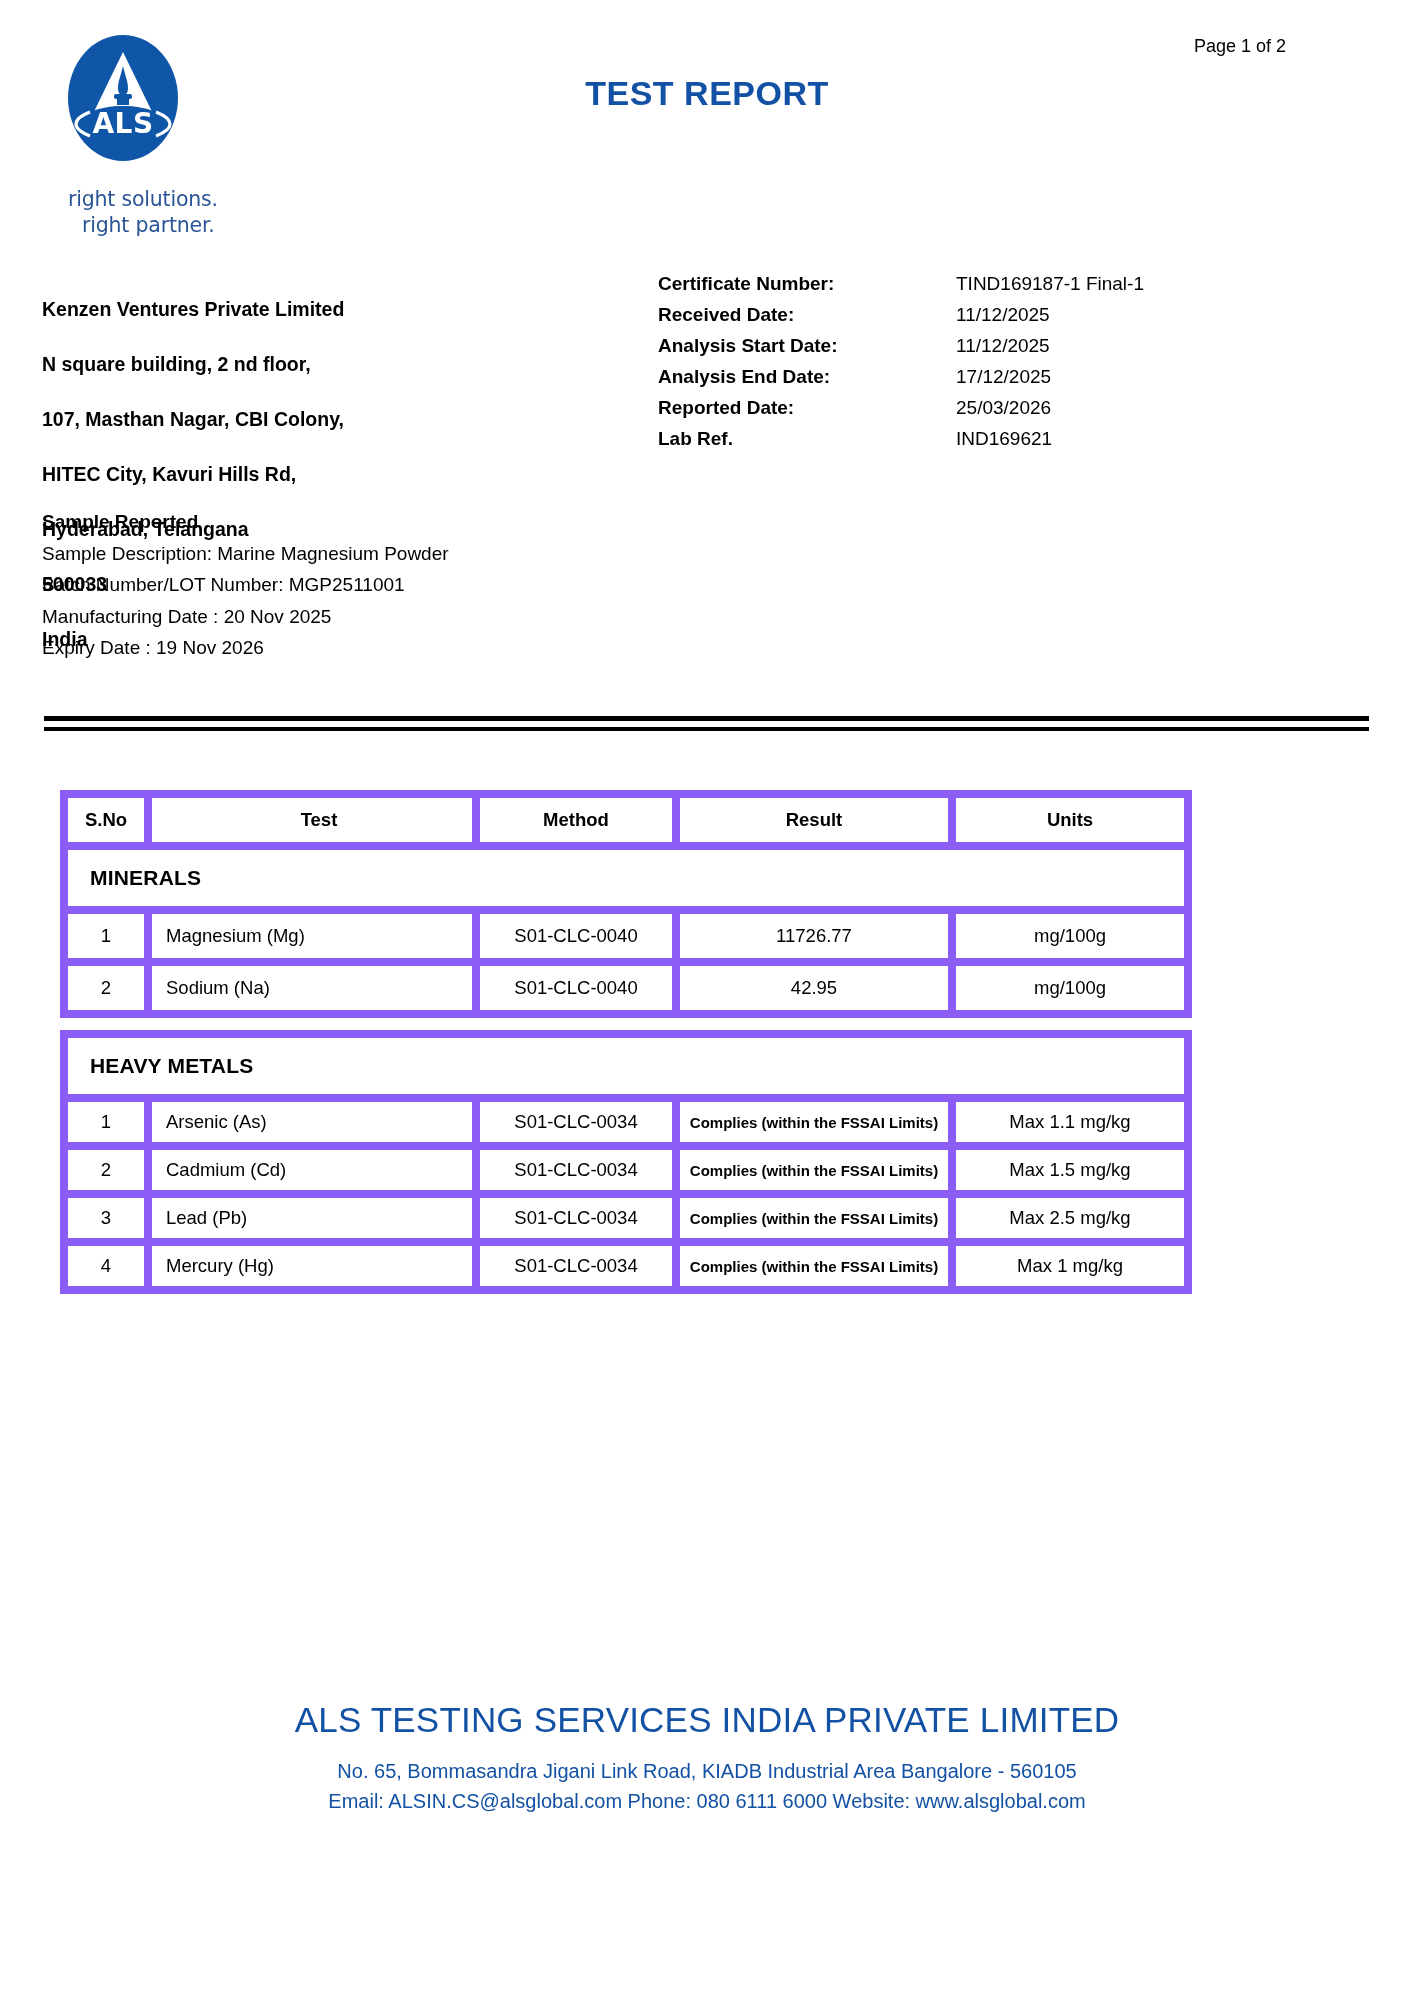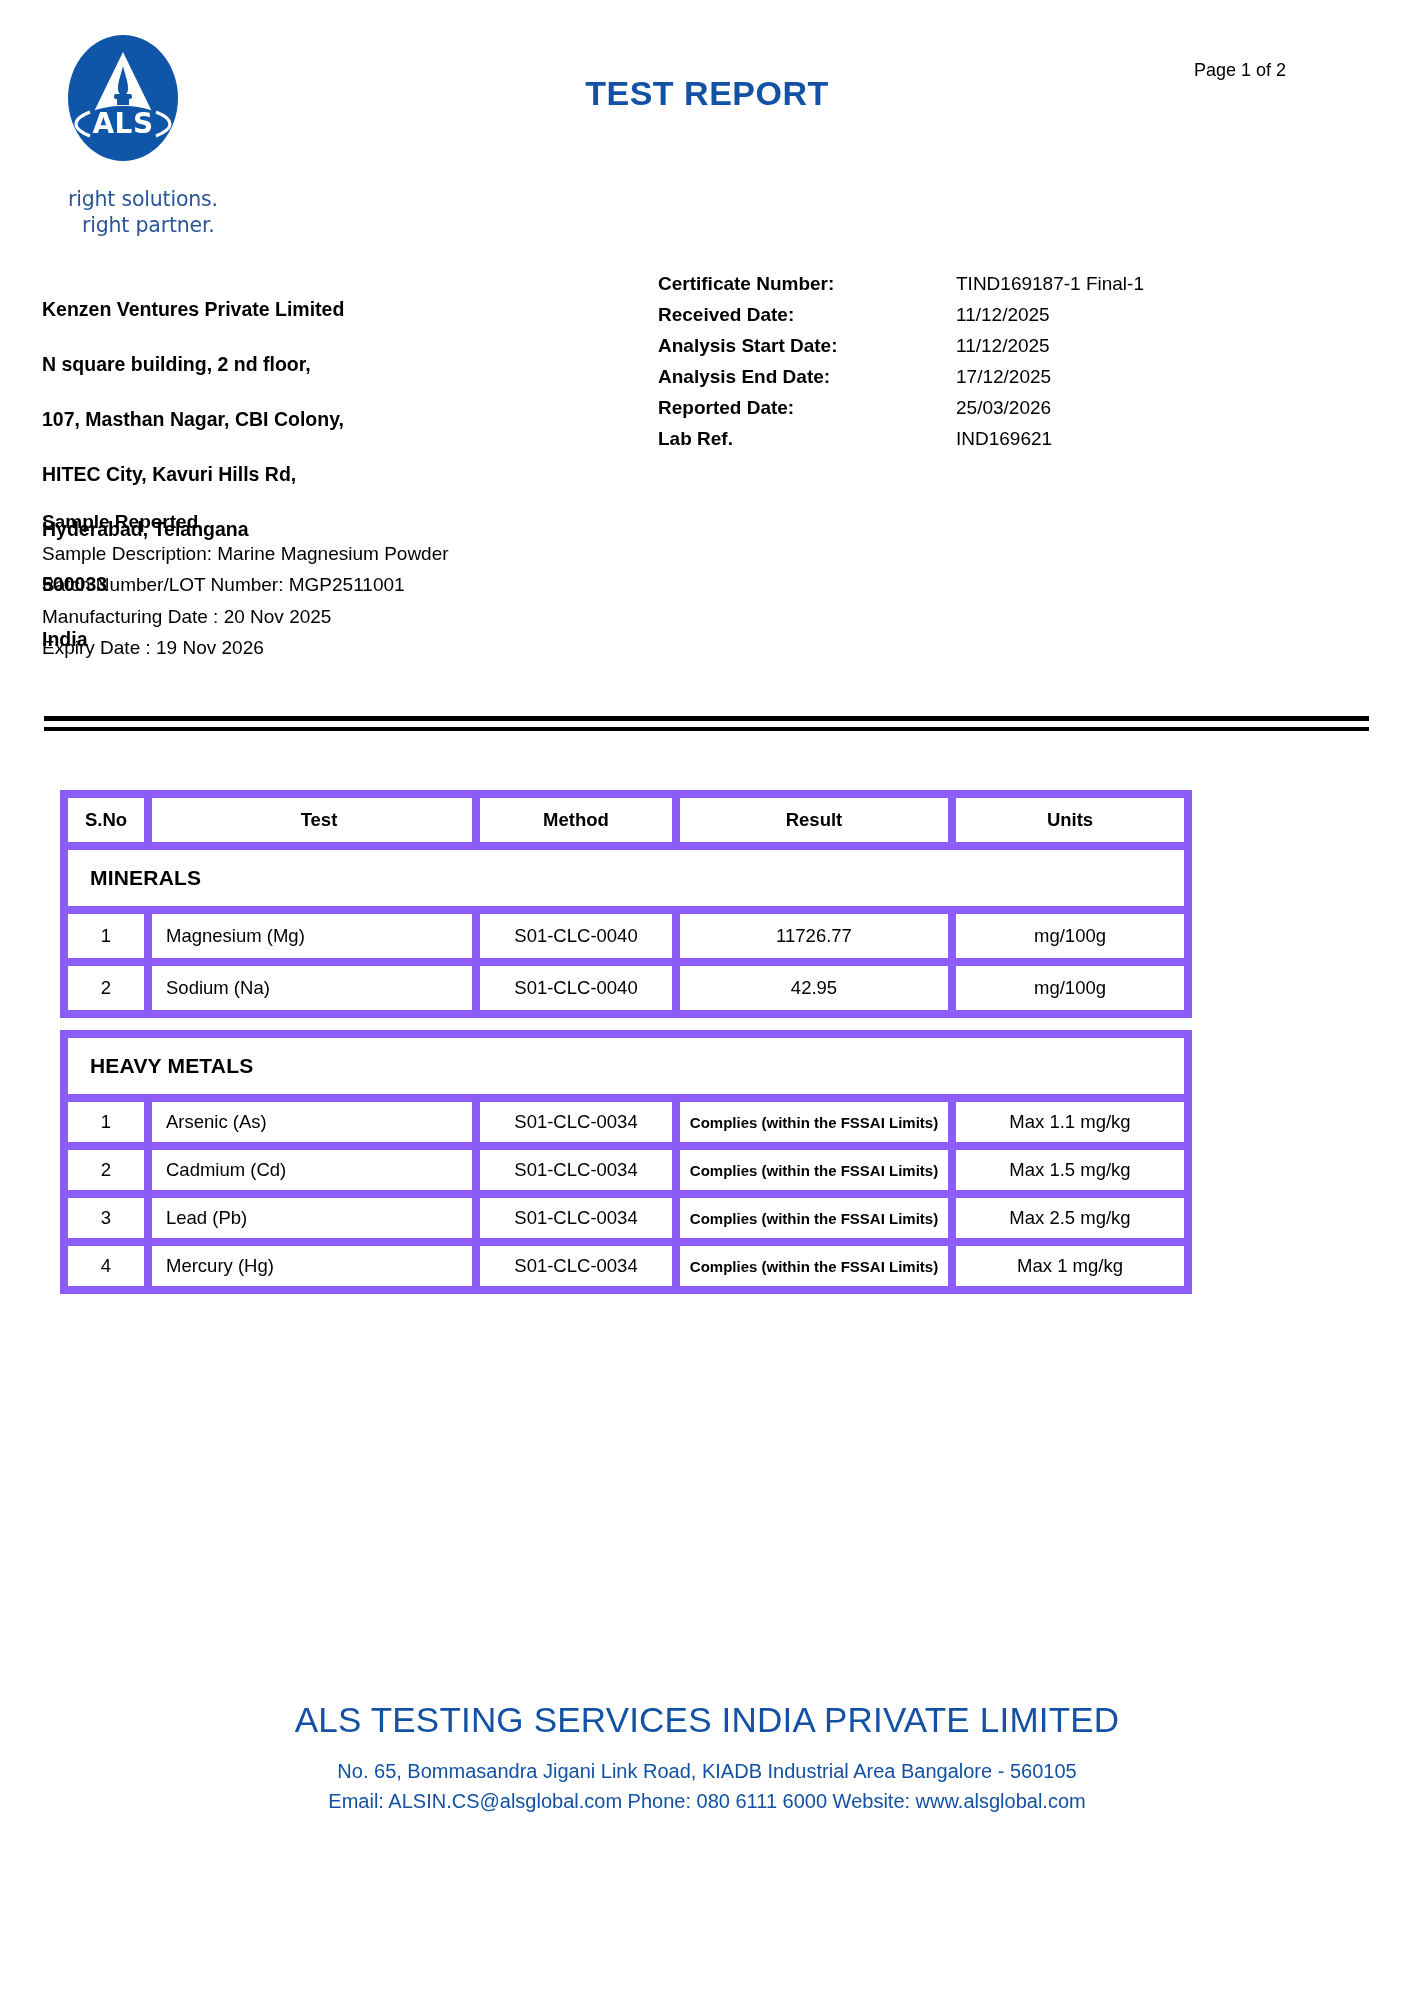--- a/index.html
+++ b/index.html
@@ -51,21 +51,21 @@
     width: 1414px;
     text-align: center;
     color: #1251a3;
     font-size: 34px;
     font-weight: bold;
     letter-spacing: 0.5px;
   }
   .page-indicator {
     position: absolute;
     right: 128px;
-    top: 60px;
+    top: 36px;
     font-size: 18px;
     color: #000;
   }
 
   
   .client-block {
     position: absolute;
     left: 42px;
     top: 268px;
     font-size: 19.5px;

